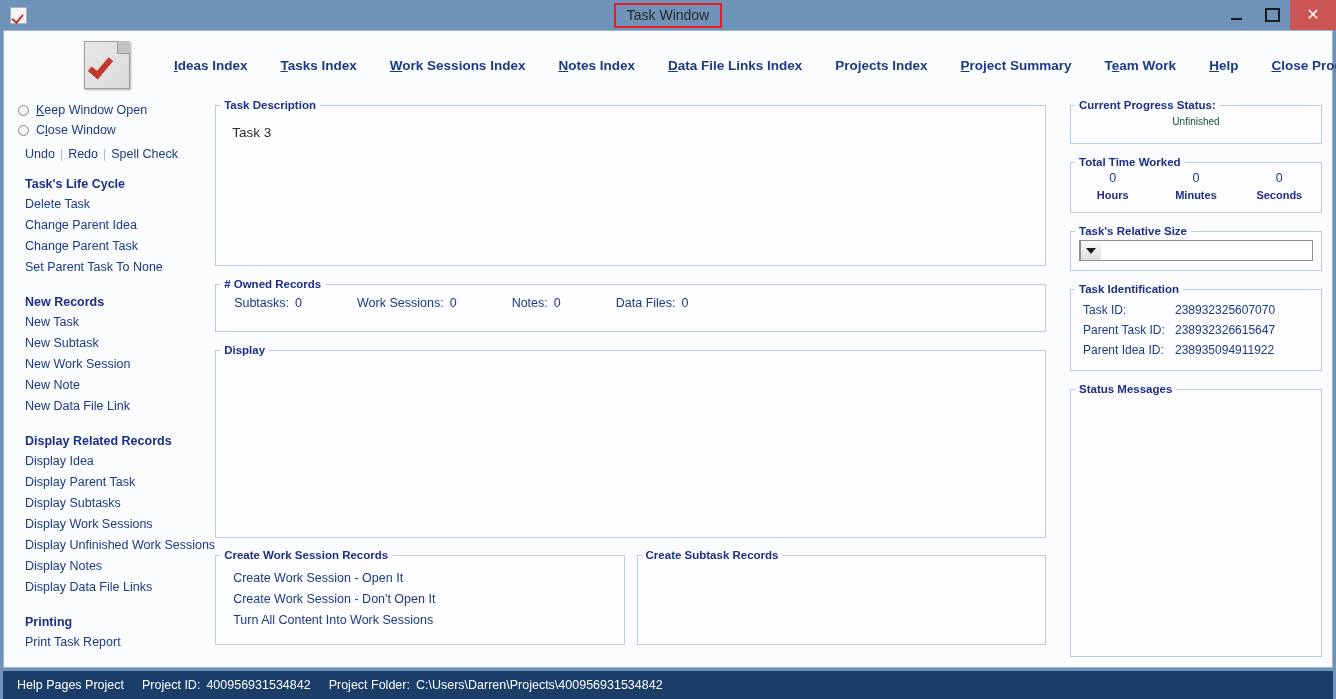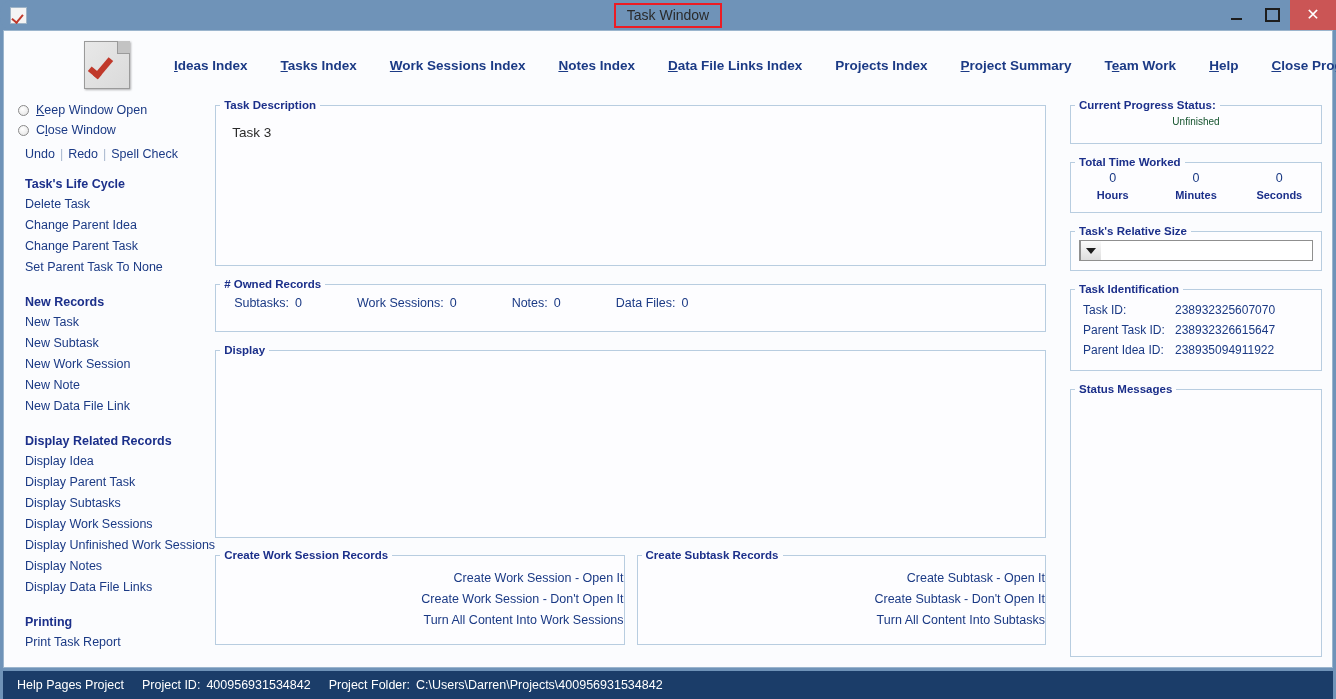--- a/index.html
+++ b/index.html
@@ -192,21 +192,20 @@
   .owned-label { margin-right: 6px; }
   .owned-value { min-width: 62px; color: #1b3a85; }
   #panel-planning { flex: 1 1 auto; margin-bottom: 11px; }
   #bottom-row { display: flex; gap: 12px; flex: 0 0 auto; margin-bottom: 10px; }
   .bottom-panel { flex: 1 1 0; min-width: 0; height: 96px; }
   .bottom-panel .content { padding: 7px 0 0 17px; }
   .act-link {
     display: block; font-size: 12.5px; color: #1b3a85;
     text-decoration: none; padding: 3px 0 4px 0; cursor: pointer;
     white-space: nowrap;
-    text-align: right;
   }
 
   
   #right {
     flex: 0 0 278px;
     padding: 0 10px 0 16px;
     display: flex; flex-direction: column;
   }
   #panel-progress { height: 45px; }
   #progress-value {
@@ -383,25 +382,20 @@
             <legend>Create Work Session Records</legend>
             <div class="content">
               <a class="act-link">Create Work Session - Open It</a>
               <a class="act-link">Create Work Session - Don't Open It</a>
               <a class="act-link">Turn All Content Into Work Sessions</a>
             </div>
           </fieldset>
 
           <fieldset class="panel bottom-panel">
             <legend>Create Subtask Records</legend>
-            <div class="content">
-              <a class="act-link">Create Subtask - Open It</a>
-              <a class="act-link">Create Subtask - Don't Open It</a>
-              <a class="act-link">Turn All Content Into Subtasks</a>
-            </div>
           </fieldset>
         </div>
       </div>
 
       <div id="right">
 
         <fieldset class="panel" id="panel-progress">
           <legend>Current Progress Status:</legend>
           <div id="progress-value">Unfinished</div>
         </fieldset>

